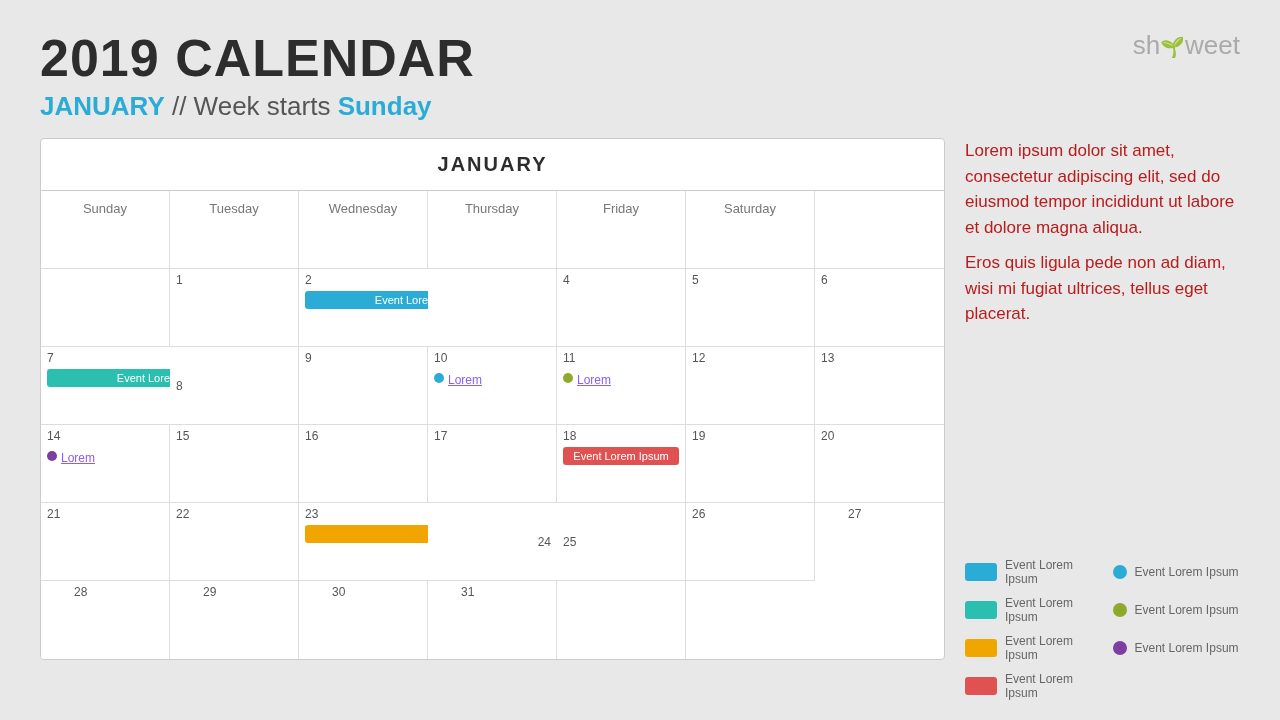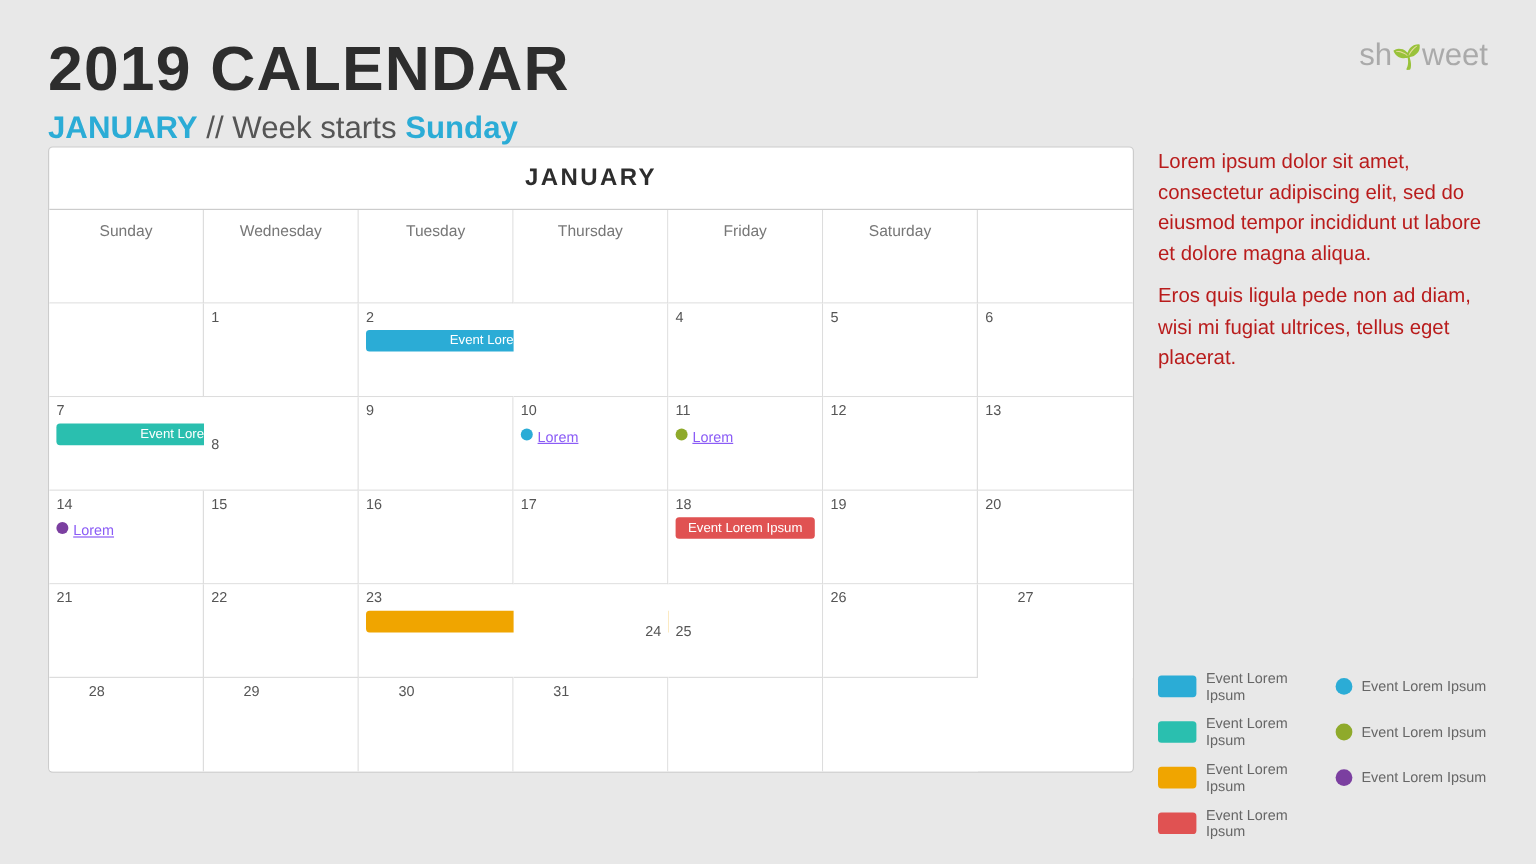--- a/index.html
+++ b/index.html
@@ -12,20 +12,21 @@
     }
     .page {
       width: 1280px;
       height: 720px;
       background: #e8e8e8;
       padding: 30px 40px 20px 40px;
       display: flex;
       flex-direction: column;
     }
     .header {
+      margin-bottom: 16px;
     }
     .title {
       font-size: 52px;
       font-weight: 900;
       color: #2d2d2d;
       line-height: 1.1;
       letter-spacing: 1px;
     }
     .subtitle {
       font-size: 26px;
@@ -200,22 +201,22 @@
   <div class="content-row">
 
     <div class="calendar-section">
       <div class="calendar-box">
         <div class="cal-header">
           <span>JANUARY</span>
         </div>
         <div class="cal-grid">
 
           <div class="day-header">Sunday</div>
+          <div class="day-header">Tuesday</div>
           <div class="day-header">Wednesday</div>
-          <div class="day-header">Tuesday</div>
           <div class="day-header">Thursday</div>
           <div class="day-header">Friday</div>
           <div class="day-header">Saturday</div>
 
           <div class="cal-cell"></div>
           <div class="cal-cell"></div>
           <div class="cal-cell">
             <span class="day-num">1</span>
           </div>
           <div class="cal-cell" style="border-right:none;">

